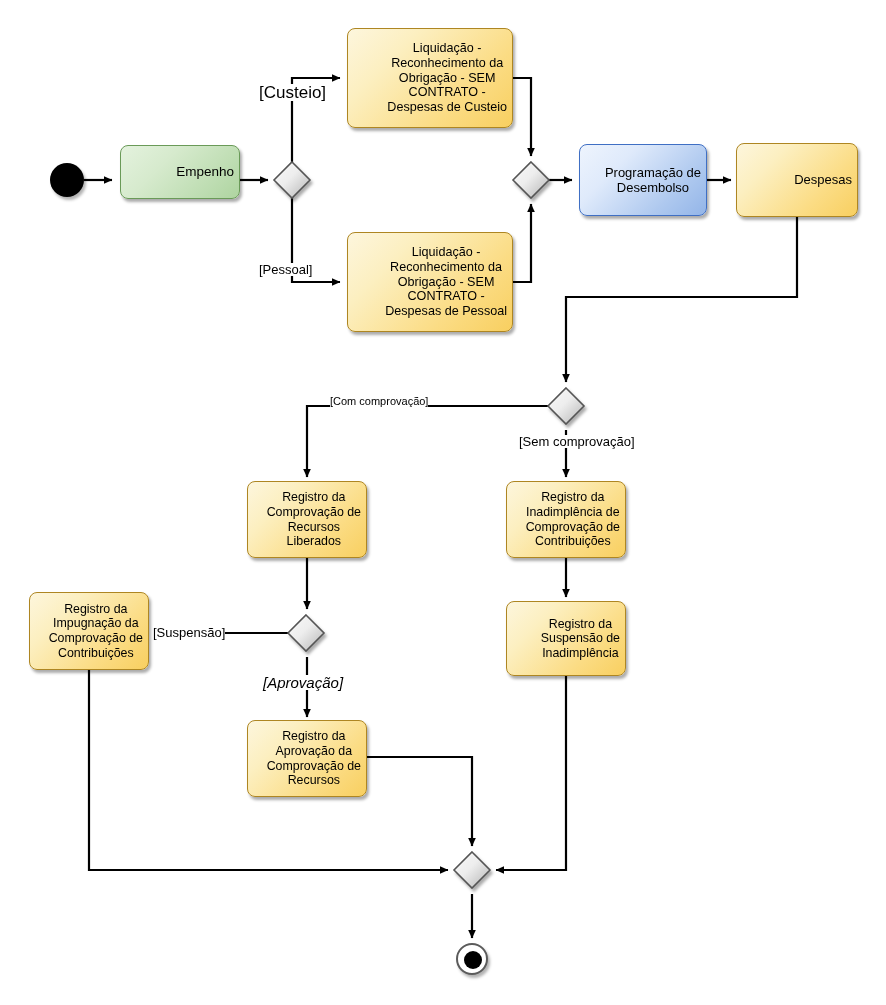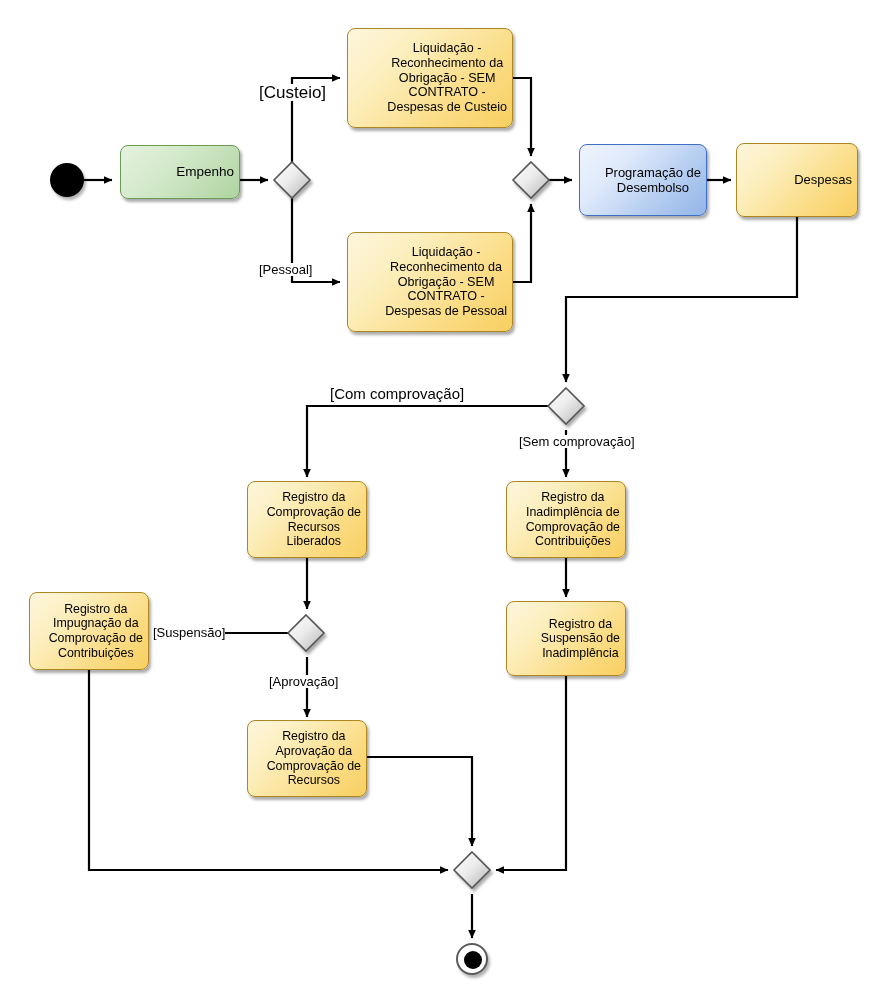--- a/index.html
+++ b/index.html
@@ -227,18 +227,18 @@
 Comprovação de
 Recursos</span>
   </div>
 
   <div class="end-node-outer" style="left:456px; top:943px; width:32px; height:32px;">
     <div class="end-node-inner" style="left:6px; top:6px; width:18px; height:18px;"></div>
   </div>
 
   <div class="edge-label" style="left:259px; top:72px; font-size:17px;margin-top:12px;">[Custeio]</div>
   <div class="edge-label" style="left:259px; top:263px; font-size:13px;">[Pessoal]</div>
-  <div class="edge-label" style="left:330px; top:386px; font-size:15px;">[Com comprovação]</div>
+  <div class="edge-label" style="left:330px; top:396px; font-size:11px;">[Com comprovação]</div>
   <div class="edge-label" style="left:505px; top:435px; font-size:13px;margin-left:14px;">[Sem comprovação]</div>
   <div class="edge-label" style="left:153px; top:626px; font-size:13px;">[Suspensão]</div>
-  <div class="edge-label" style="left:269px; top:675px; font-size:13px;">[Aprovação]</div>
+  <div class="edge-label" style="left:263px; top:675px; font-size:15px;font-style:italic;">[Aprovação]</div>
 
 </div>
 
 </body></html>

